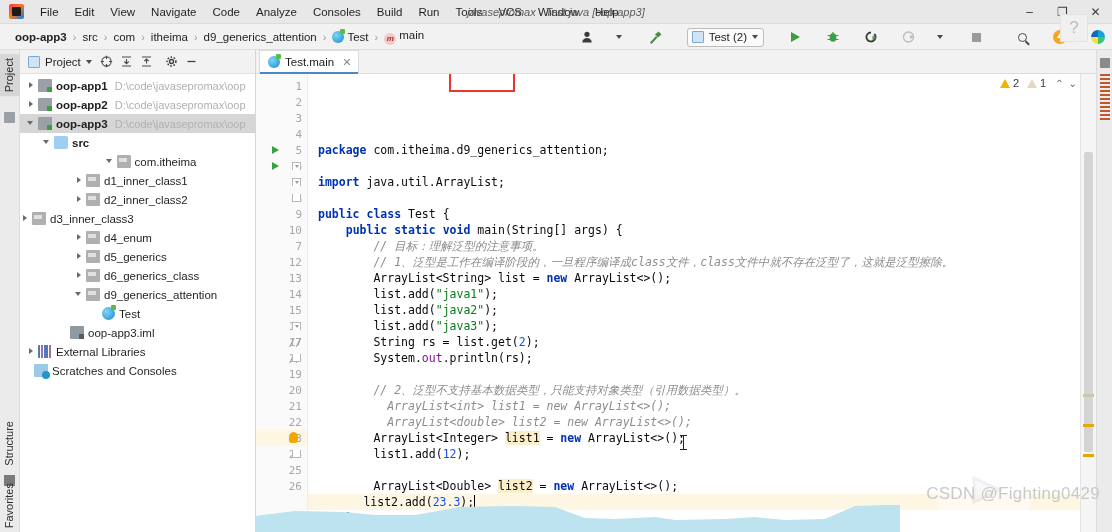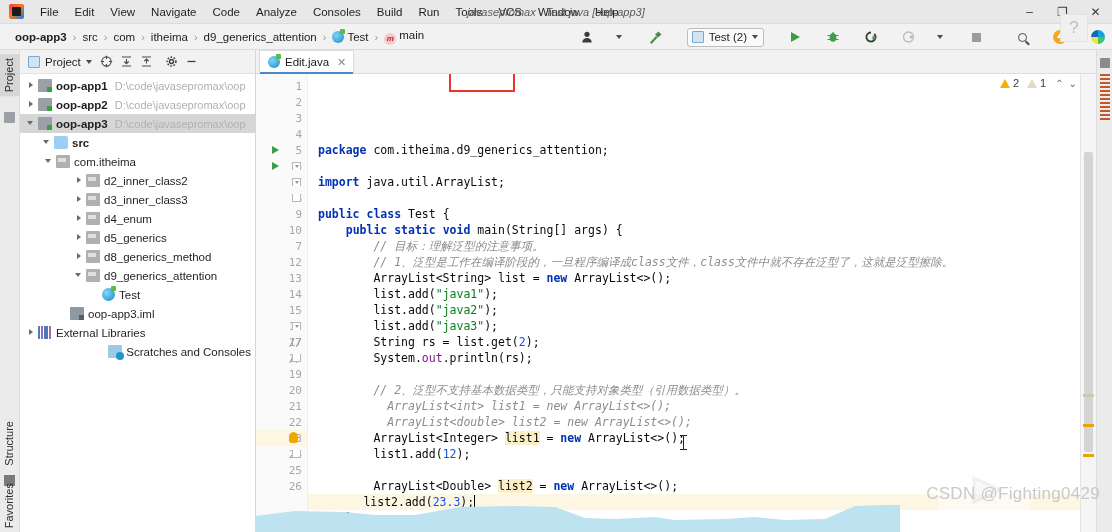--- a/index.html
+++ b/index.html
@@ -409,49 +409,54 @@
             <span class="arrow open"></span>
             <span class="nodeico ic-module"></span>
             <span class="lbl b">oop-app3</span>
             <span class="path">D:\code\javasepromax\oop</span>
           </div>
           <div class="row" style="padding-left: 22px;">
             <span class="arrow open"></span>
             <span class="nodeico ic-folder-src"></span>
             <span class="lbl b">src</span>
           </div>
-          <div class="row" style="padding-left: 24px;">
+          <div class="row" style="padding-left: 30px; justify-content: center;">
             <span class="arrow open"></span>
             <span class="nodeico ic-pkg"></span>
             <span class="lbl">com.itheima</span>
           </div>
           <div class="row" style="padding-left: 54px;">
             <span class="arrow closed"></span>
             <span class="nodeico ic-pkg"></span>
+            <span class="lbl">d1_inner_class1</span>
+          </div>
+          <div class="row" style="padding-left: 54px;">
+            <span class="arrow closed"></span>
+            <span class="nodeico ic-pkg"></span>
             <span class="lbl">d2_inner_class2</span>
           </div>
+          <div class="row" style="">
+            <span class="arrow closed"></span>
+            <span class="nodeico ic-pkg"></span>
+            <span class="lbl">d3_inner_class3</span>
+          </div>
           <div class="row" style="padding-left: 54px;">
             <span class="arrow closed"></span>
             <span class="nodeico ic-pkg"></span>
-            <span class="lbl">d3_inner_class3</span>
+            <span class="lbl">d4_enum</span>
           </div>
           <div class="row" style="padding-left: 54px;">
             <span class="arrow closed"></span>
             <span class="nodeico ic-pkg"></span>
-            <span class="lbl">d4_enum</span>
+            <span class="lbl">d5_generics</span>
           </div>
           <div class="row" style="padding-left: 54px;">
             <span class="arrow closed"></span>
             <span class="nodeico ic-pkg"></span>
-            <span class="lbl">d5_generics</span>
-          </div>
-          <div class="row" style="padding-left: 54px;">
-            <span class="arrow closed"></span>
-            <span class="nodeico ic-pkg"></span>
-            <span class="lbl">d8_generics_method</span>
+            <span class="lbl">d6_generics_class</span>
           </div>
           <div class="row" style="padding-left: 54px;">
             <span class="arrow open"></span>
             <span class="nodeico ic-pkg"></span>
             <span class="lbl">d9_generics_attention</span>
           </div>
           <div class="row" style="padding-left: 70px;">
             <span class="arrow"></span>
             <span class="nodeico ic-java"></span>
             <span class="lbl">Test</span>
@@ -459,33 +464,33 @@
           <div class="row" style="padding-left: 38px;">
             <span class="arrow"></span>
             <span class="nodeico ic-iml"></span>
             <span class="lbl">oop-app3.iml</span>
           </div>
           <div class="row" style="padding-left: 6px;">
             <span class="arrow closed"></span>
             <span class="nodeico ic-lib"></span>
             <span class="lbl">External Libraries</span>
           </div>
-          <div class="row" style="padding-left: 18px; justify-content: flex-end;">
+          <div class="row" style="padding-left: 2px;">
             <span class="arrow"></span>
             <span class="nodeico ic-scratch"></span>
             <span class="lbl">Scratches and Consoles</span>
           </div>
         </div>
     </div>
 
     <div class="editor">
       <div class="tabsbar">
         <div class="etab">
           <span class="crumb-ico ico-class" style="margin:0"></span>
-          <span>Edit.java</span>
+          <span>Test.main</span>
           <span class="x">✕</span>
         </div>
       </div>
 
       <div class="codewrap">
         <div class="gutter" id="gutter">
             <div class="gline">
               <span>1</span>
             </div>
             <div class="gline">

